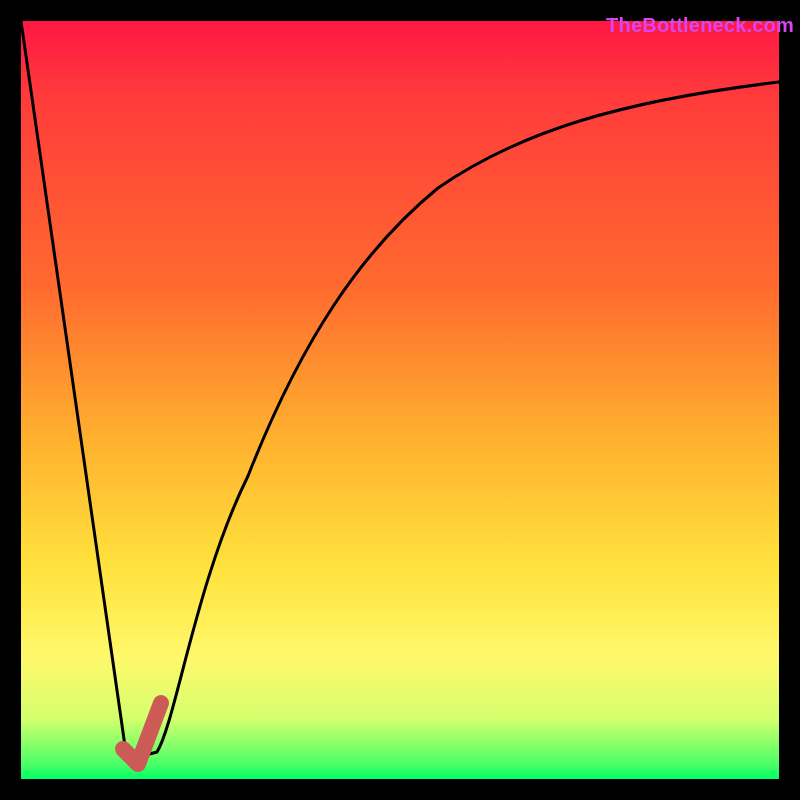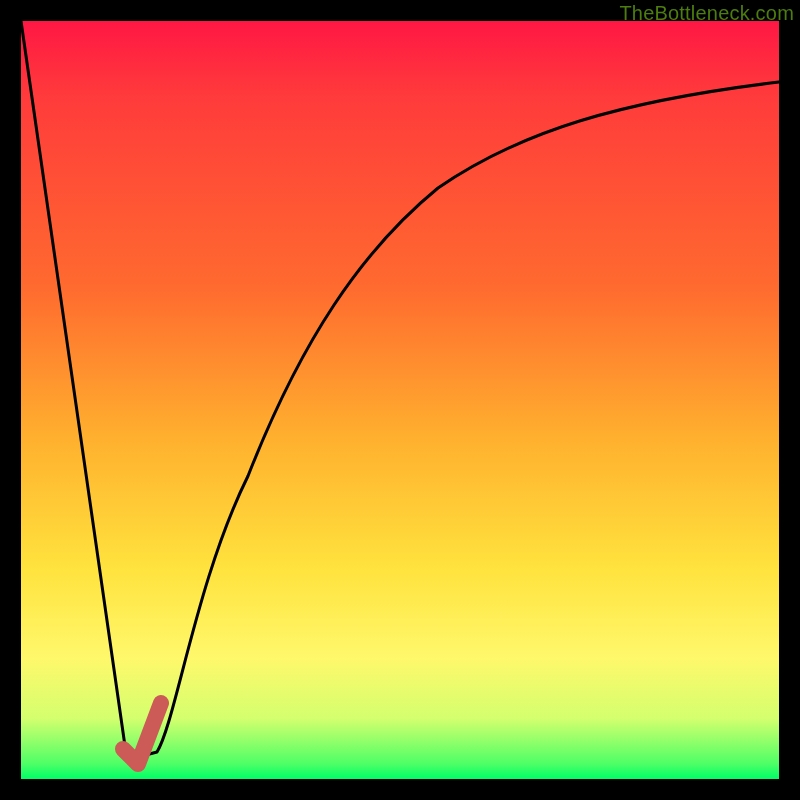--- a/index.html
+++ b/index.html
@@ -34,25 +34,25 @@
       #ffb02e 55%,
       #ffe23d 72%,
       #fff86b 84%,
       #d4ff6e 92%,
       #4eff66 98%,
       #00ff66 100%
     );
   }
   .watermark {
     position: absolute;
-    top: 2px;
+    top: 14px;
     right: 6px;
-    color: #4d7c0f;
+    color: #d946ef;
     font-size: 20px;
-    font-weight: 400;
+    font-weight: 700;
     letter-spacing: 0.2px;
     user-select: none;
   }
   svg.curve {
     position: absolute;
     left: 0;
     top: 0;
     width: 758px;
     height: 758px;
     overflow: visible;

